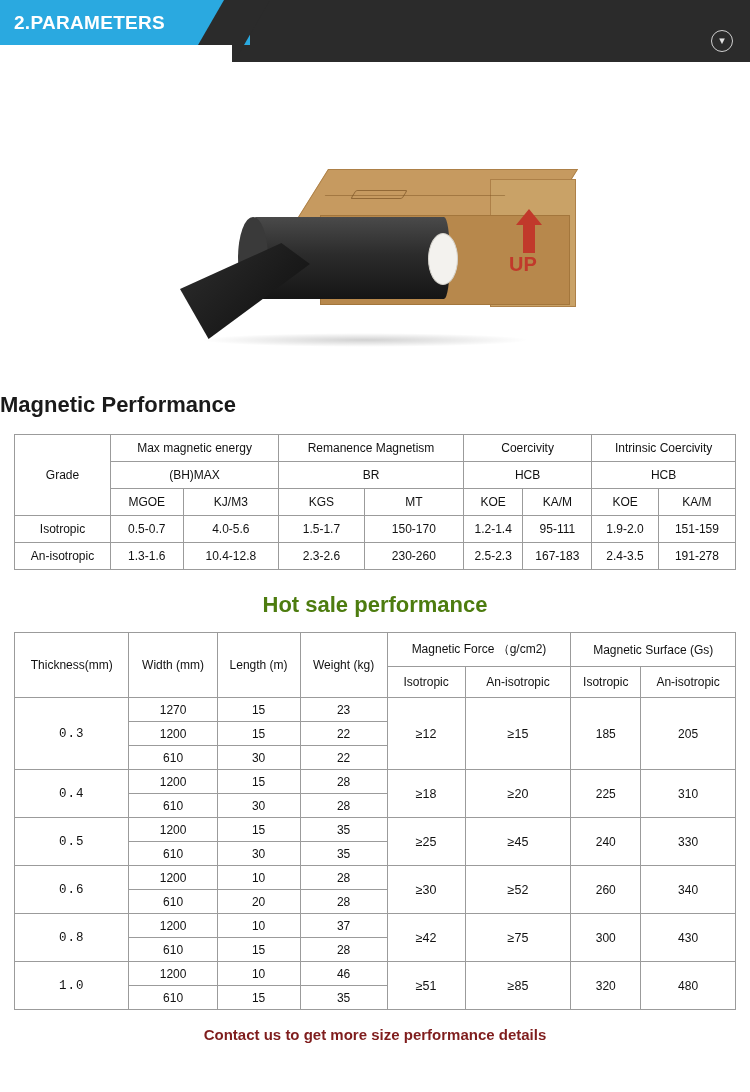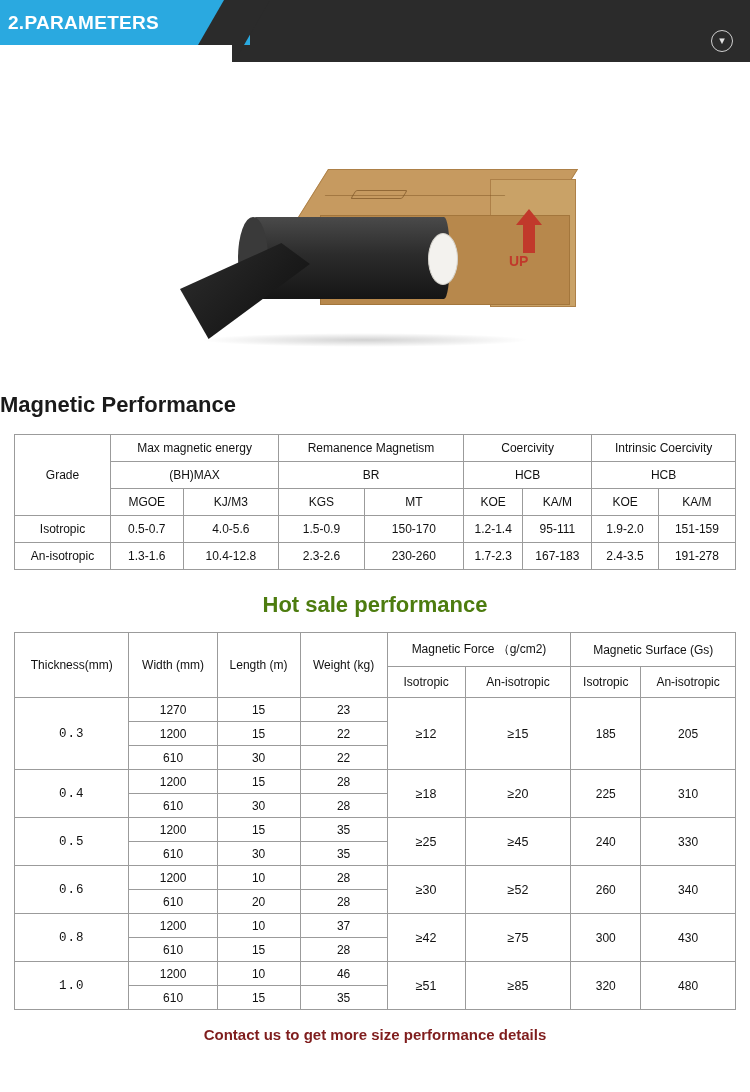--- a/index.html
+++ b/index.html
@@ -27,21 +27,21 @@
     overflow: hidden;
   }
   .header-tab {
     position: absolute;
     left: 0; top: 0;
     height: 45px;
     width: 250px;
     background: #2aa9e0;
     display: flex;
     align-items: center;
-    padding-left: 8px;
+    padding-left: 14px;
   }
   .header-tab-skew {
     position: absolute;
     left: 196px; top: 0;
     width: 60px; height: 45px;
     background: #2aa9e0;
     transform: skewX(-30deg);
     transform-origin: top left;
   }
   .header-title {
@@ -143,21 +143,21 @@
     left: 0; top: 0;
     width: 0; height: 0;
     border-left: 13px solid transparent;
     border-right: 13px solid transparent;
     border-bottom: 16px solid #c1392b;
   }
   .up-text {
     position: absolute;
     left: 339px; top: 96px;
     color: #c1392b;
-    font-size: 14px;
+    font-size: 20px;
     font-weight: bold;
   }
   .roll-body {
     position: absolute;
     left: 80px; top: 60px;
     width: 200px; height: 82px;
     background: linear-gradient(180deg,#4a4a4a 0%, #2c2c2c 45%, #151515 100%);
     border-radius: 6px / 40px;
   }
   .roll-end {
@@ -304,34 +304,34 @@
           <td>MT</td>
           <td>KOE</td>
           <td>KA/M</td>
           <td>KOE</td>
           <td>KA/M</td>
         </tr>
         <tr>
           <td>Isotropic</td>
           <td>0.5-0.7</td>
           <td>4.0-5.6</td>
-          <td>1.5-0.9</td>
+          <td>1.5-1.7</td>
           <td>150-170</td>
           <td>1.2-1.4</td>
           <td>95-111</td>
           <td>1.9-2.0</td>
           <td>151-159</td>
         </tr>
         <tr>
           <td>An-isotropic</td>
           <td>1.3-1.6</td>
           <td>10.4-12.8</td>
           <td>2.3-2.6</td>
           <td>230-260</td>
-          <td>1.7-2.3</td>
+          <td>2.5-2.3</td>
           <td>167-183</td>
           <td>2.4-3.5</td>
           <td>191-278</td>
         </tr>
       </tbody>
     </table>
   </div>
 
   <div class="section-title-2">Hot sale performance</div>
 

